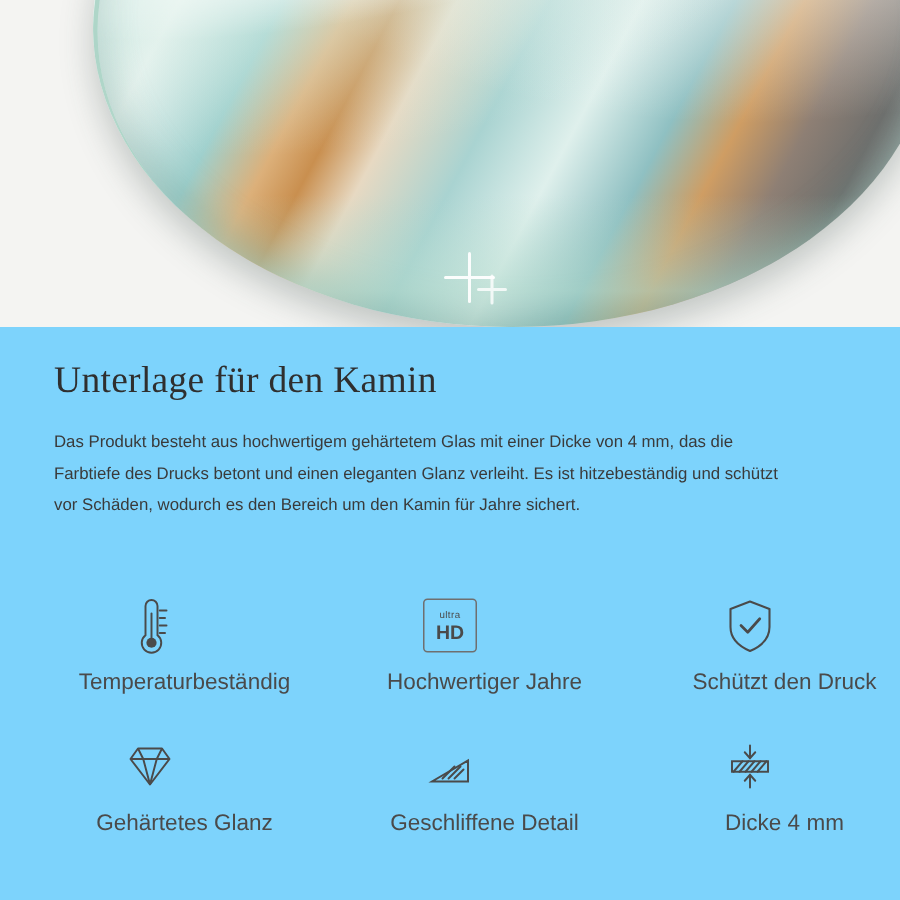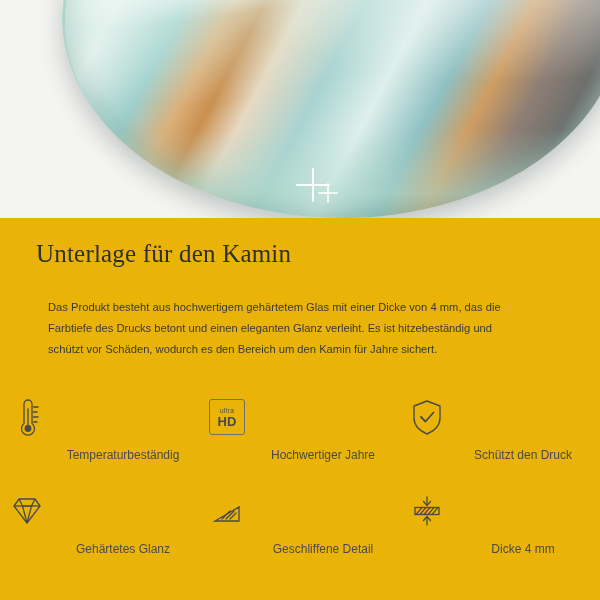--- a/index.html
+++ b/index.html
@@ -10,21 +10,21 @@
     width: 600px;
     height: 600px;
     background: #ffffff;
     font-family: "Liberation Sans", sans-serif;
     overflow: hidden;
   }
   .page {
     position: relative;
     width: 600px;
     height: 600px;
-    background: #eab308;
+    background: #7dd3fc;
     overflow: hidden;
   }
 
   
   .hero {
     position: absolute;
     left: 0;
     top: 0;
     width: 600px;
     height: 218px;
@@ -122,52 +122,53 @@
     padding: 20px 36px 0 36px;
     font-family: "Liberation Serif", serif;
     font-weight: 400;
     font-size: 25px;
     line-height: 31px;
     color: #2f2f2f;
     letter-spacing: 0.2px;
   }
   .headline .l2 { display: block; }
   .body-copy {
-    margin: 12px;
+    margin: 0;
     padding: 16px 68px 0 36px;
     font-size: 11.2px;
     line-height: 21px;
     color: #3a3a3a;
   }
 
   
   .features {
     position: absolute;
     left: 0;
     top: 390px;
     width: 600px;
     display: grid;
     grid-template-columns: repeat(3, 1fr);
     grid-row-gap: 22px;
   }
   .feature {
     display: flex;
     flex-direction: column;
+    align-items: center;
     justify-content: flex-start;
   }
   .feature .icon-box {
     width: 54px;
     height: 54px;
     display: flex;
     align-items: center;
     justify-content: center;
   }
   .feature .caption {
     margin-top: 4px;
-    font-size: 12px;
+    font-size: 15px;
     color: #4a4a4a;
     text-align: center;
     line-height: 14px;
     margin-left: 46px;
   }
   svg { display: block; }
   .ultrahd {
     width: 34px;
     height: 34px;
     border: 1.4px solid #6f6f6f;

